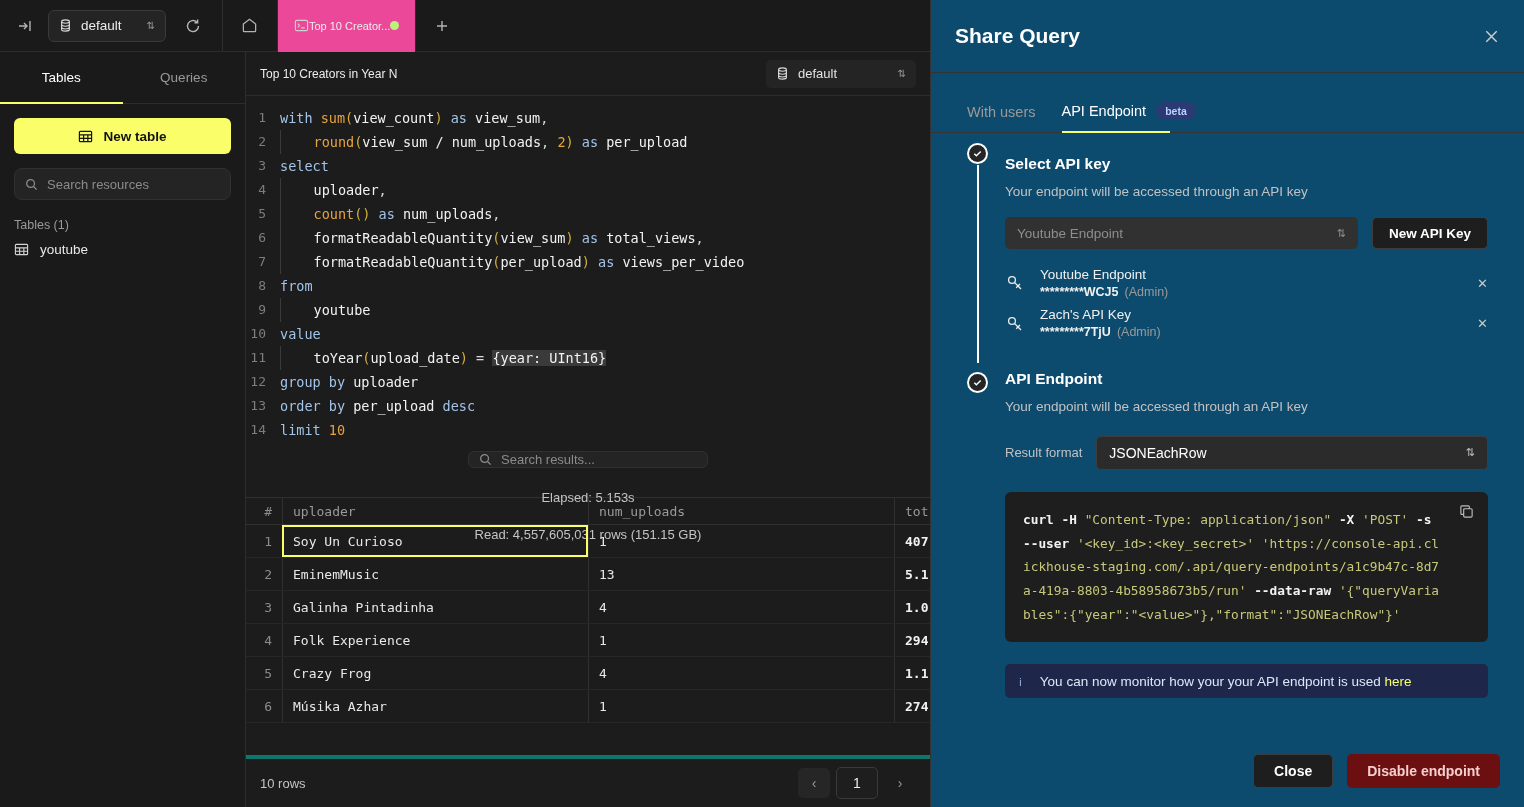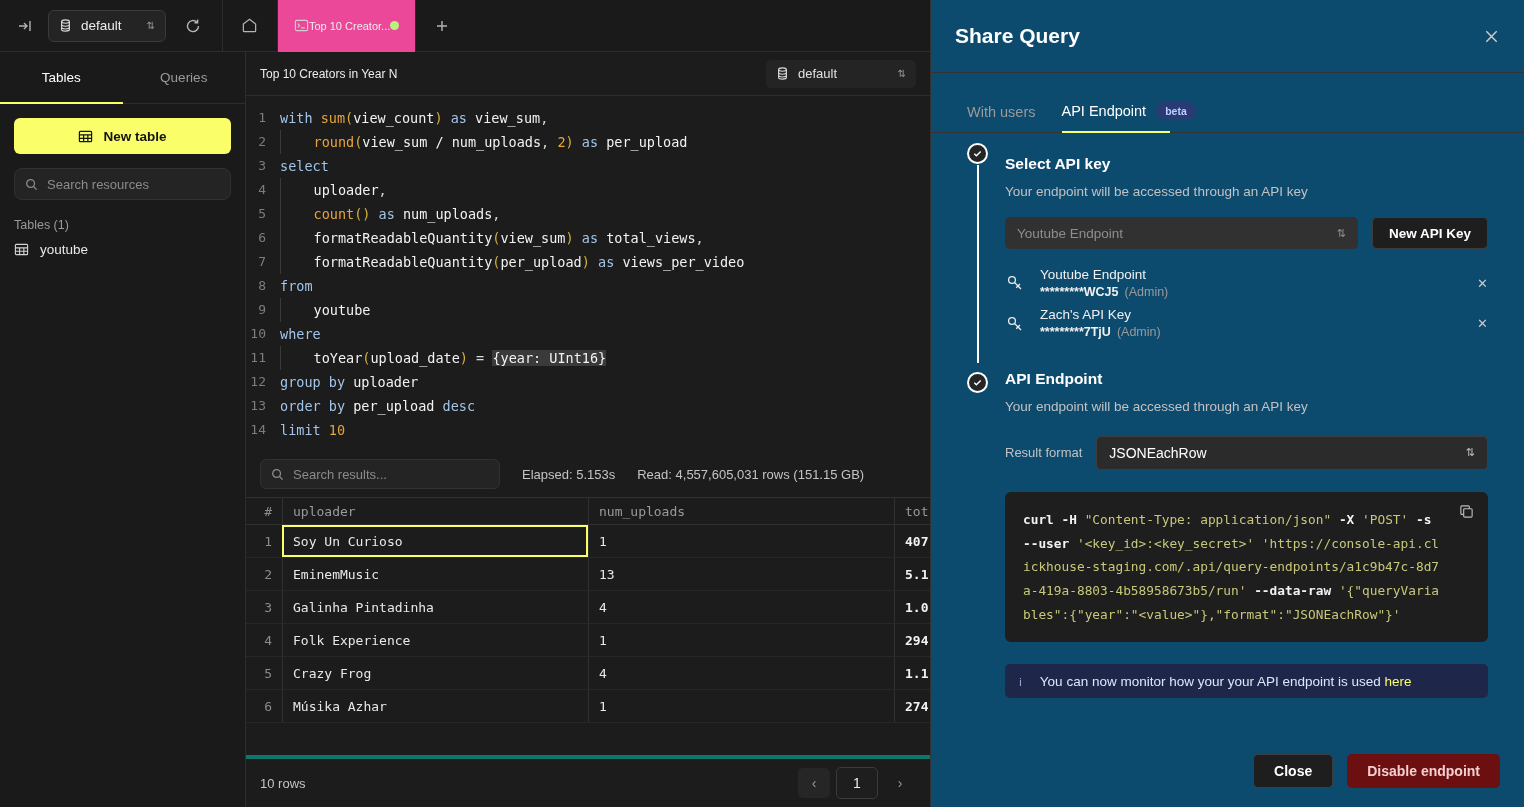--- a/index.html
+++ b/index.html
@@ -69,21 +69,21 @@
          margin-right:0; }
   .kw   { color:#a2c4e8; }
   .fn   { color:#e8a33d; }
   .par  { color:#d4b13a; }
   .num  { color:#e8a33d; }
   .id   { color:#f2f2f2; }
   .pun  { color:#d8d8d8; }
   .param{ background:#3a3a3a; color:#f2f2f2; }
 
   
-  .res-bar { height:46px; display:flex; align-items:center; gap:22px; padding:0 14px; }
+  .res-bar { height:46px; display:flex; align-items:center; gap:22px; padding:0 14px;flex-direction:column; }
   .res-search { width:240px; height:30px; background:#242424; border:1px solid #313131;
                 border-radius:6px; display:flex; align-items:center; gap:9px;
                 padding:0 10px; color:#8b8b8b; font-size:13px; cursor:text; }
   .res-stat { font-size:13px; color:#c4c4c4; }
 
   
   .rtable { font-family:"DejaVu Sans Mono", monospace; font-size:13px; }
   .rhead { display:flex; height:28px; border-top:1px solid #303030;
            border-bottom:1px solid #303030; color:#9a9a9a; align-items:center; }
   .rrow  { display:flex; height:33px; align-items:center;
@@ -300,21 +300,21 @@
     <div class="editor" id="editor">
         <div class="code-line"><span class="ln">1</span><span><span class="kw">with </span><span class="fn">sum</span><span class="par">(</span><span class="id">view_count</span><span class="par">)</span><span class="kw"> as </span><span class="id">view_sum</span><span class="pun">,</span></span></div>
         <div class="code-line"><span class="ln">2</span><span><span class="ind">&nbsp;&nbsp;&nbsp;&nbsp;</span><span class="fn">round</span><span class="par">(</span><span class="id">view_sum / num_uploads</span><span class="pun">, </span><span class="num">2</span><span class="par">)</span><span class="kw"> as </span><span class="id">per_upload</span></span></div>
         <div class="code-line"><span class="ln">3</span><span><span class="kw">select</span></span></div>
         <div class="code-line"><span class="ln">4</span><span><span class="ind">&nbsp;&nbsp;&nbsp;&nbsp;</span><span class="id">uploader</span><span class="pun">,</span></span></div>
         <div class="code-line"><span class="ln">5</span><span><span class="ind">&nbsp;&nbsp;&nbsp;&nbsp;</span><span class="fn">count</span><span class="par">()</span><span class="kw"> as </span><span class="id">num_uploads</span><span class="pun">,</span></span></div>
         <div class="code-line"><span class="ln">6</span><span><span class="ind">&nbsp;&nbsp;&nbsp;&nbsp;</span><span class="id">formatReadableQuantity</span><span class="par">(</span><span class="id">view_sum</span><span class="par">)</span><span class="kw"> as </span><span class="id">total_views</span><span class="pun">,</span></span></div>
         <div class="code-line"><span class="ln">7</span><span><span class="ind">&nbsp;&nbsp;&nbsp;&nbsp;</span><span class="id">formatReadableQuantity</span><span class="par">(</span><span class="id">per_upload</span><span class="par">)</span><span class="kw"> as </span><span class="id">views_per_video</span></span></div>
         <div class="code-line"><span class="ln">8</span><span><span class="kw">from</span></span></div>
         <div class="code-line"><span class="ln">9</span><span><span class="ind">&nbsp;&nbsp;&nbsp;&nbsp;</span><span class="id">youtube</span></span></div>
-        <div class="code-line"><span class="ln">10</span><span><span class="kw">where</span></span></div>
+        <div class="code-line"><span class="ln">10</span><span><span class="kw">value</span></span></div>
         <div class="code-line"><span class="ln">11</span><span><span class="ind">&nbsp;&nbsp;&nbsp;&nbsp;</span><span class="id">toYear</span><span class="par">(</span><span class="id">upload_date</span><span class="par">)</span><span class="pun"> = </span><span class="param">{year: UInt16}</span></span></div>
         <div class="code-line"><span class="ln">12</span><span><span class="kw">group by </span><span class="id">uploader</span></span></div>
         <div class="code-line"><span class="ln">13</span><span><span class="kw">order by </span><span class="id">per_upload</span><span class="kw"> desc</span></span></div>
         <div class="code-line"><span class="ln">14</span><span><span class="kw">limit </span><span class="num">10</span></span></div>
       </div>
 
     <div class="res-bar">
       <div class="res-search">
         <span>
           <svg width="13" height="13" viewBox="0 0 14 14" fill="none" stroke="#8b8b8b" stroke-width="1.4">

